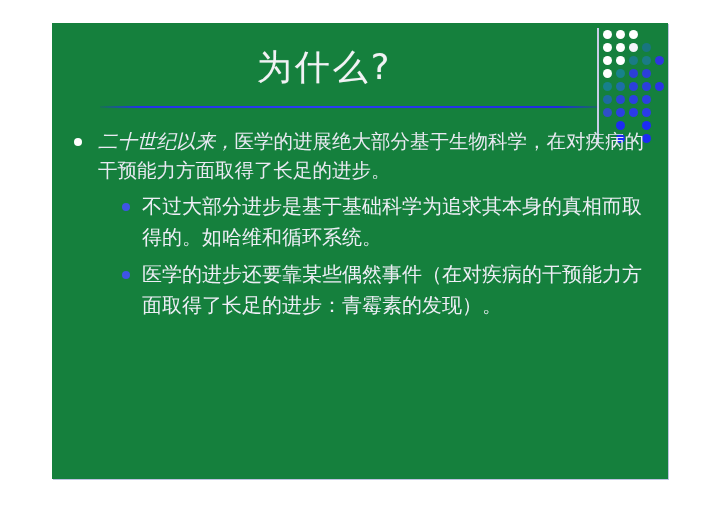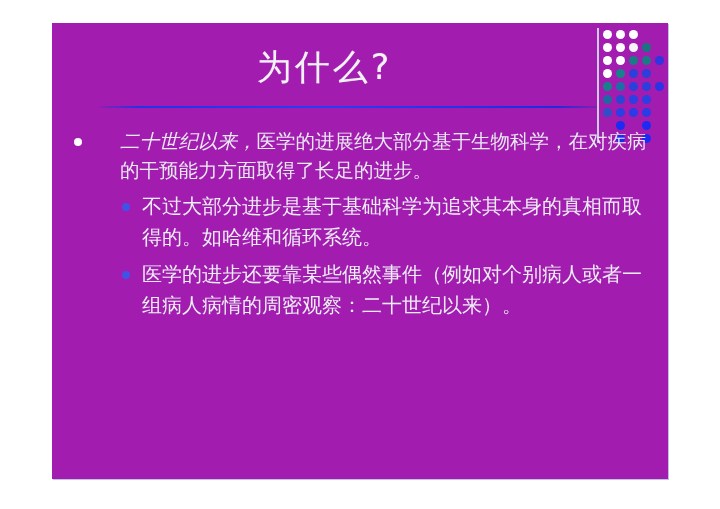--- a/index.html
+++ b/index.html
@@ -21,21 +21,21 @@
     background: #ffffff;
   }
 
   
   #slide {
     position: absolute;
     left: 52px;
     top: 23px;
     width: 616px;
     height: 456px;
-    background: #a21caf;
+    background: #15803d;
     box-shadow: 1px 1px 0 0 rgba(170,175,215,0.75);
     overflow: hidden;
   }
 
   
   .title-zone {
     position: absolute;
     left: 0;
     top: 8px;
     width: 545px;
@@ -100,21 +100,21 @@
     position: absolute;
     left: 0px;
     top: 104px;
     width: 616px;
     height: 352px;
   }
 
   .bullet-l1 {
     position: relative;
     margin: 0 0 6px 0;
-    padding-left: 68px;
+    padding-left: 46px;
     padding-right: 16px;
     color: #e9e9f2;
     font-size: 19.5px;
     line-height: 29px;
     font-family: "Liberation Serif", "DejaVu Serif", serif;
   }
   .bullet-l1 .marker {
     position: absolute;
     left: 22px;
     top: 11px;
@@ -194,18 +194,18 @@
         <div class="dot" style="left: 39px; top: 78px; background: rgb(43, 59, 232);"></div>
         <div class="dot" style="left: 13px; top: 91px; background: rgb(28, 43, 244);"></div>
         <div class="dot" style="left: 39px; top: 91px; background: rgb(28, 43, 244);"></div>
         <div class="dot" style="left: 13px; top: 104px; background: rgb(28, 43, 244);"></div>
         <div class="dot" style="left: 39px; top: 104px; background: rgb(28, 43, 244);"></div>
       </div>
 
     <div class="body-zone" id="body-zone">
         <p class="bullet-l1"><span class="marker" style="background: rgb(255, 255, 255);"></span><span class="em">二十世纪以来，</span><span>医学的进展绝大部分基于生物科学，在对疾病的干预能力方面取得了长足的进步。</span></p>
         <p class="bullet-l2"><span class="marker" style="background: rgb(63, 84, 230);"></span><span>不过大部分进步是基于基础科学为追求其本身的真相而取得的。如哈维和循环系统。</span></p>
-        <p class="bullet-l2"><span class="marker" style="background: rgb(63, 84, 230);"></span><span>医学的进步还要靠某些偶然事件（例如对个别病人或者一组病人病情的周密观察：二十世纪以来）。</span></p>
+        <p class="bullet-l2"><span class="marker" style="background: rgb(63, 84, 230);"></span><span>医学的进步还要靠某些偶然事件（在对疾病的干预能力方面取得了长足的进步：青霉素的发现）。</span></p>
       </div>
 
   </div>
 
 </div>
 
 </body></html>

